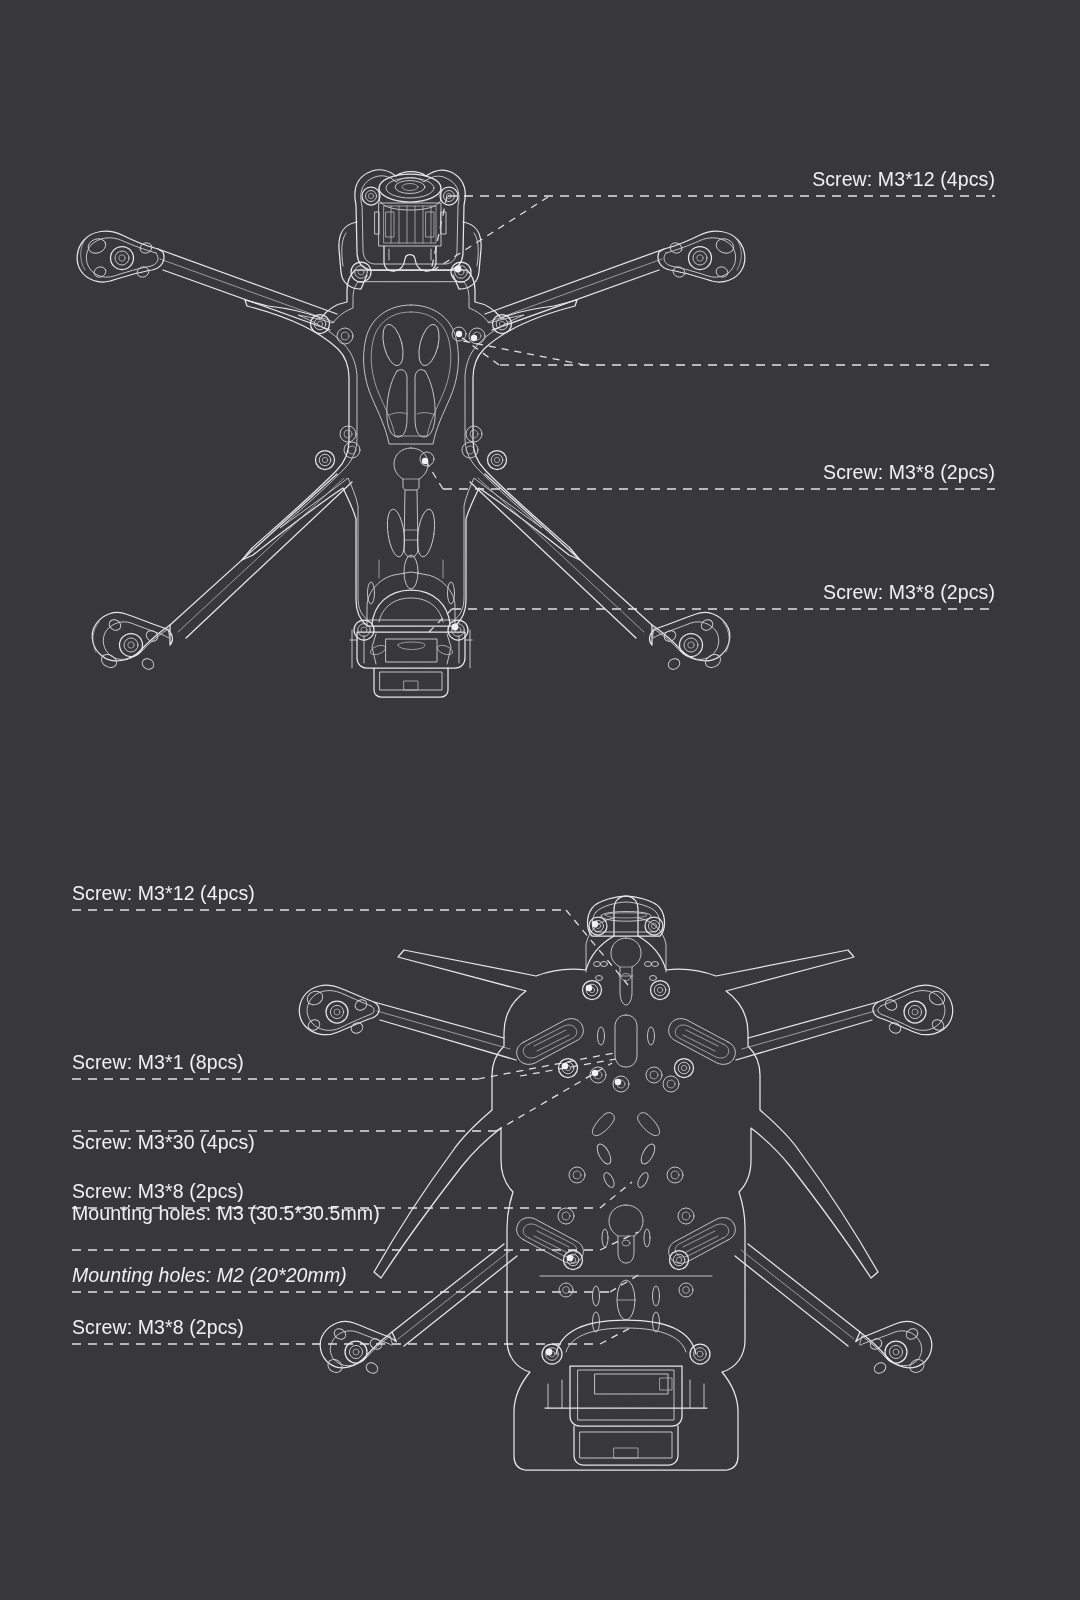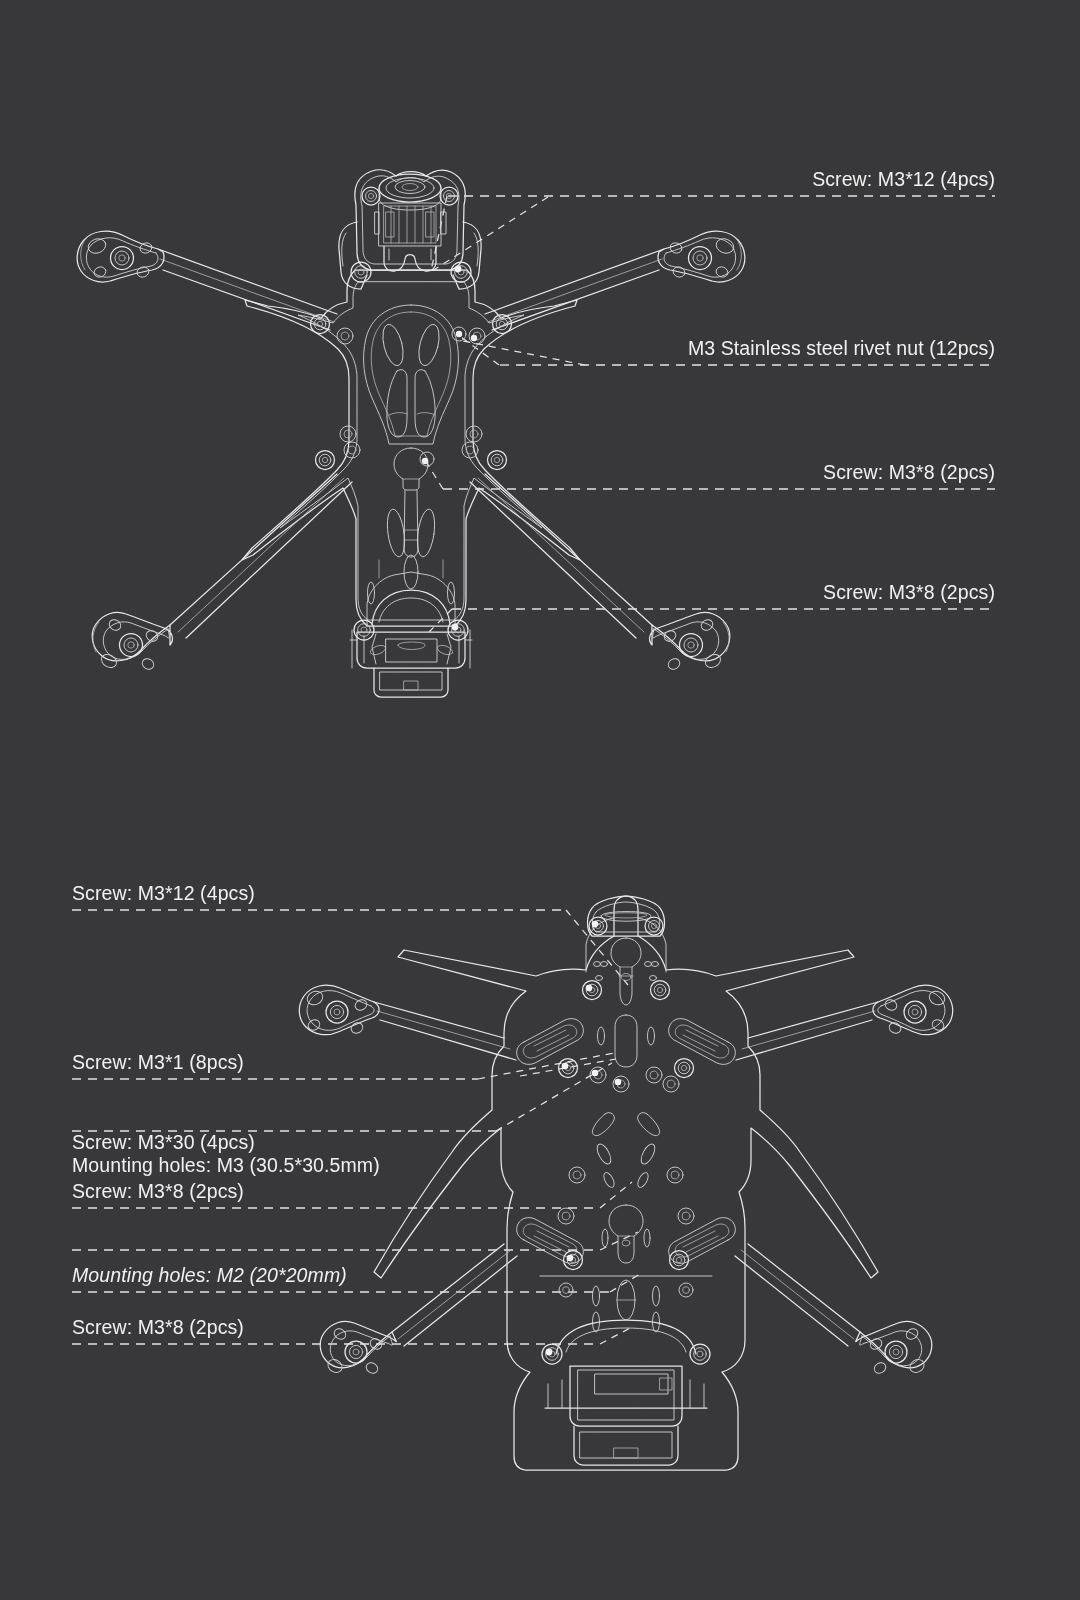--- a/index.html
+++ b/index.html
@@ -331,21 +331,20 @@
           <circle class="ln-f" cx="364" cy="630" r="3"></circle>
       <circle class="ln" cx="458" cy="630" r="10"></circle>
           <circle class="ln-t" cx="458" cy="630" r="6.3"></circle>
           <circle class="ln-f" cx="458" cy="630" r="3"></circle>
       <circle class="dot" cx="455" cy="627" r="3.4"></circle>
     </g>
   </g>
 </svg>
 
 <div class="lbl r" style="left:620px;top:170px;width:375px;">Screw: M3*12 (4pcs)</div>
-<div class="lbl r" style="left:560px;top:339px;width:435px;">M3 Stainless steel rivet nut (12pcs)</div>
 <div class="lbl r" style="left:620px;top:463px;width:375px;">Screw: M3*8 (2pcs)</div>
 <div class="lbl r" style="left:620px;top:583px;width:375px;">Screw: M3*8 (2pcs)</div>
 
 <svg width="1080" height="700" viewBox="0 0 1080 700" style="position:absolute;left:0;top:860px;">
 
   <g>
     <path class="dash" d="M72 50 H566"></path>
     <path class="dash-s" d="M566 50 L628 125"></path>
 
     <path class="dash" d="M72 219 H478"></path>
@@ -635,21 +634,21 @@
       <ellipse class="ln-t" cx="917" cy="506" rx="7.5" ry="6" transform="rotate(-32 917 506)"></ellipse>
       <ellipse class="ln-t" cx="880" cy="508" rx="6" ry="5" transform="rotate(-32 880 508)"></ellipse>
     </g>
   </g>
 </svg>
 
 <div class="lbl" style="left:72px;top:884px;">Screw: M3*12 (4pcs)</div>
 <div class="lbl" style="left:72px;top:1053px;">Screw: M3*1 (8pcs)</div>
 <div class="lbl" style="left:72px;top:1133px;">Screw: M3*30 (4pcs)</div>
 <div class="lbl" style="left:72px;top:1182px;">Screw: M3*8 (2pcs)</div>
-<div class="lbl" style="left:72px;top:1156px;">Mounting holes: M3 (30.5*30.5mm)</div>
+<div class="lbl" style="left:72px;top:1204px;">Mounting holes: M3 (30.5*30.5mm)</div>
 <div class="lbl" style="left:72px;top:1266px;font-style:italic;">Mounting holes: M2 (20*20mm)</div>
 <div class="lbl" style="left:72px;top:1318px;">Screw: M3*8 (2pcs)</div>
 
 <svg class="noise" width="1080" height="1600">
   <defs>
     <filter id="grain">
       <feTurbulence type="fractalNoise" baseFrequency="0.9" numOctaves="3" stitchTiles="stitch"></feTurbulence>
       <feColorMatrix type="saturate" values="0"></feColorMatrix>
       <feComponentTransfer>
             <feFuncA type="linear" slope="0.055"></feFuncA>

